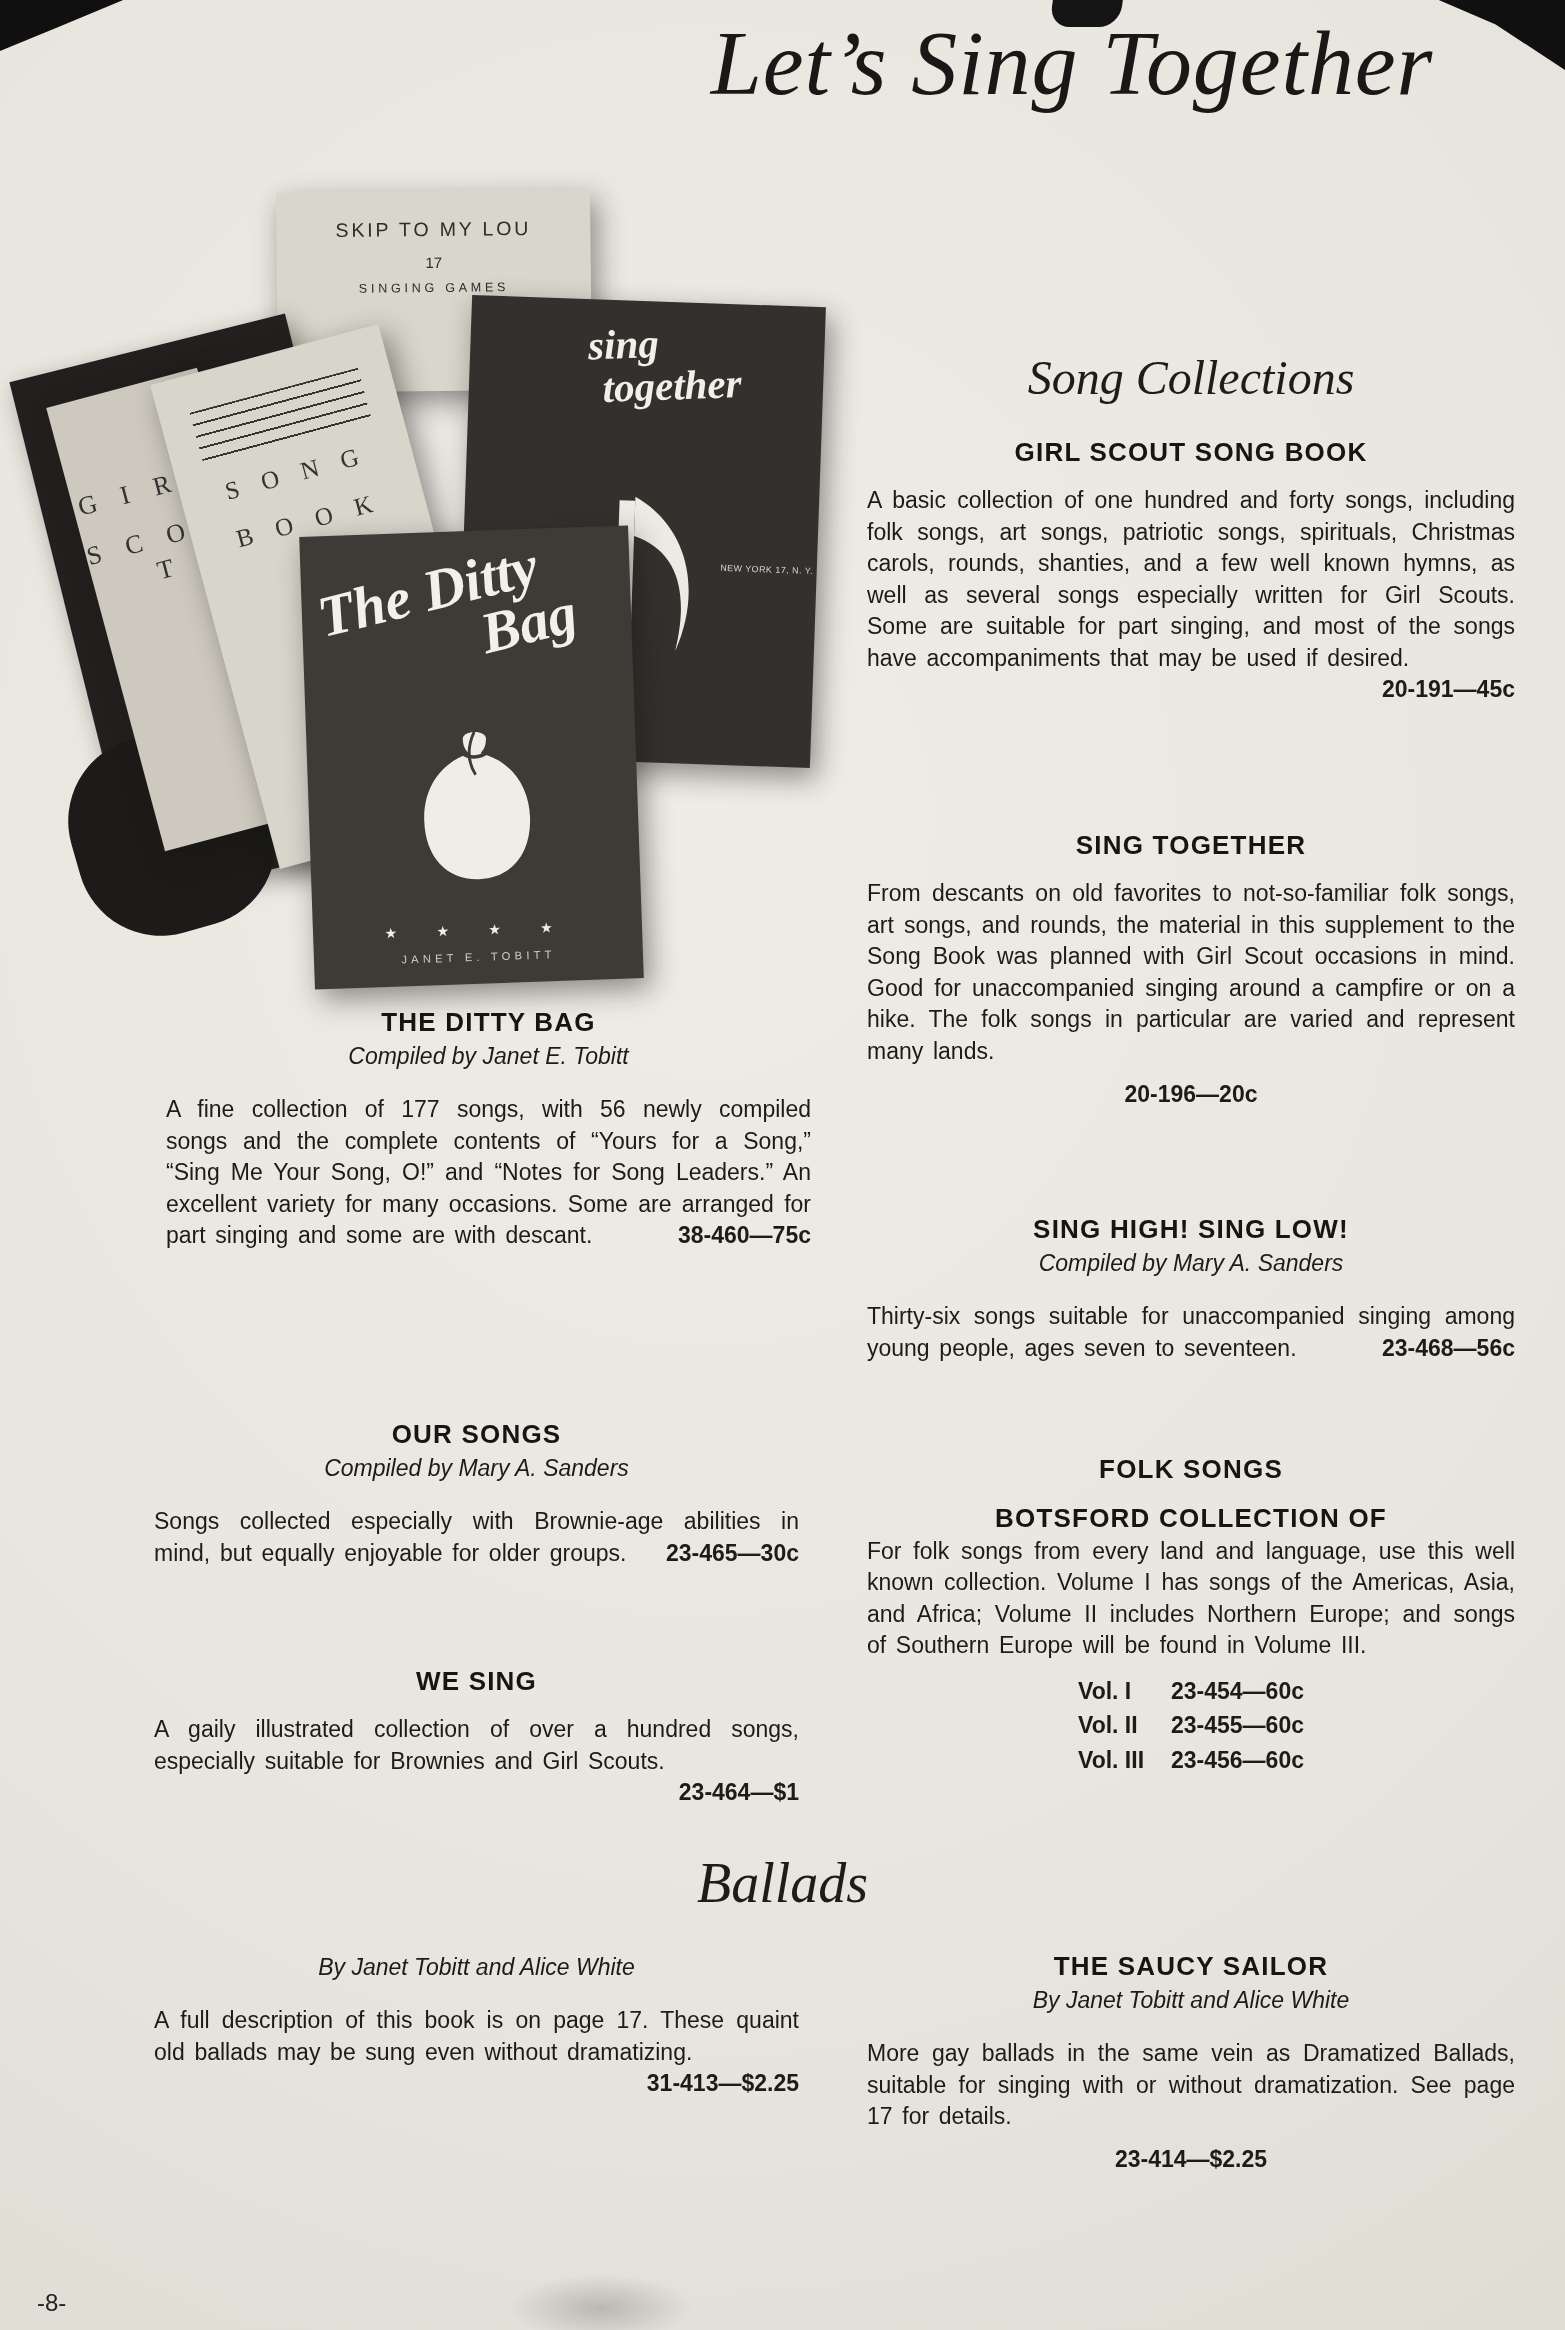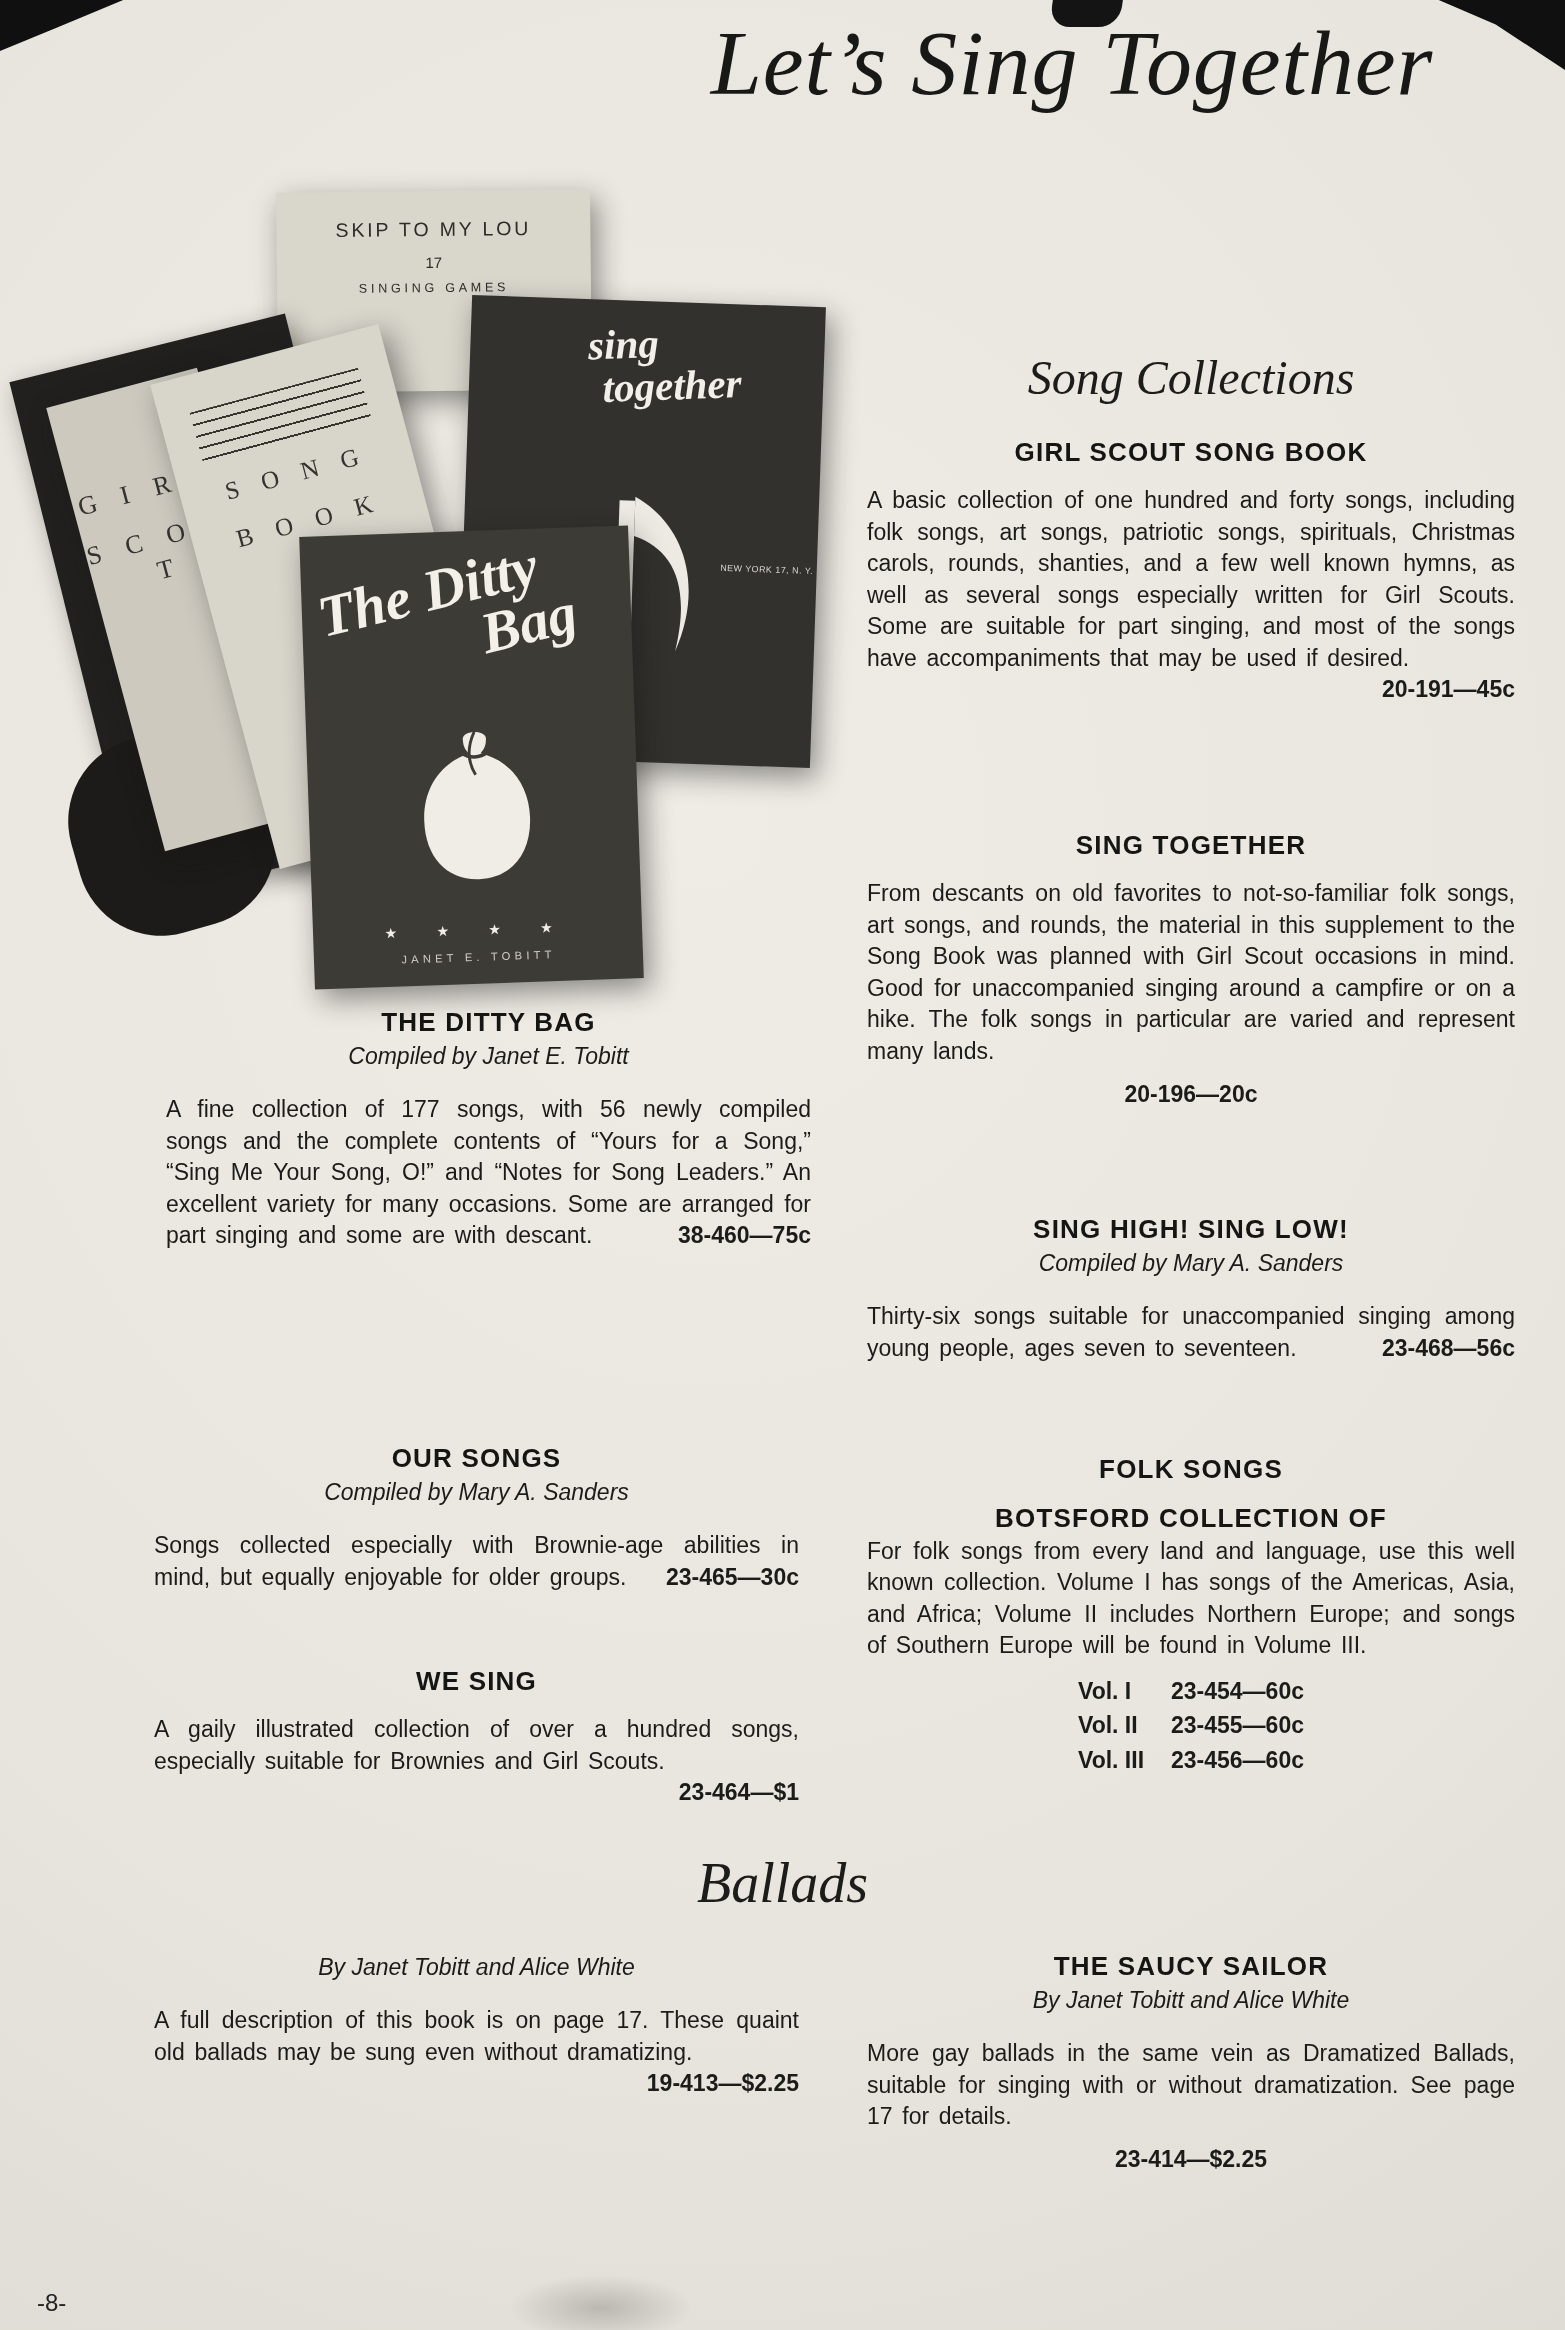--- a/index.html
+++ b/index.html
@@ -30,21 +30,21 @@
 
   
   .sec { position:absolute; }
   .w-left  { left:154px;  width:645px; }
   .w-right { left:867px; width:648px; }
   .sec-gsb   { top:436px; }
   .sec-st    { top:829px; }
   .sec-shl   { top:1213px; }
   .sec-bots  { top:1453px; }
   .sec-ditty { top:1006px;margin-left:12px; }
-  .sec-ours  { top:1418px;margin-top:24px; }
+  .sec-ours  { top:1418px; }
   .sec-wesing{ top:1665px; }
   .sec-dram  { top:1950px; }
   .sec-saucy { top:1950px; }
 
   .sec-title { font:700 26px/1.28 "Liberation Sans", sans-serif; letter-spacing:1.2px;
                text-align:center; color:#151513; margin:0 0 16px; }
   .sec-title.tight { margin:0; }
   .byline { font:italic 400 23px/1.3 "Liberation Sans", sans-serif; text-align:center; margin:2.8px 0 22.4px; }
   .body-text { font:400 23px/1.37 "Liberation Sans", sans-serif; text-align:justify;
                word-spacing:3.3px; margin:0; color:#1b1b19; }
@@ -213,21 +213,21 @@
 
   <section class="sec w-left sec-wesing">
     <h2 class="sec-title">WE SING</h2>
     <p class="body-text"><span>A gaily illustrated collection of over a hundred songs, especially suitable for Brownies and Girl Scouts.</span> <span class="price-right">23-464—$1</span></p>
   </section>
 
   <div class="ballads-header">Ballads</div>
 
   <section class="sec w-left sec-dram">
     <div class="byline">By Janet Tobitt and Alice White</div>
-    <p class="body-text"><span>A full description of this book is on page 17. These quaint old ballads may be sung even without dramatizing.</span> <span class="price-right">19-413—$2.25</span></p>
+    <p class="body-text"><span>A full description of this book is on page 17. These quaint old ballads may be sung even without dramatizing.</span> <span class="price-right">31-413—$2.25</span></p>
   </section>
 
   <section class="sec w-right sec-saucy">
     <h2 class="sec-title tight">THE SAUCY SAILOR</h2>
     <div class="byline">By Janet Tobitt and Alice White</div>
     <p class="body-text"><span>More gay ballads in the same vein as Dramatized Ballads, suitable for singing with or without dramatization. See page 17 for details.</span></p>
     <div class="price-center">23-414—$2.25</div>
   </section>
 
   <div class="pagenum">-8-</div>

